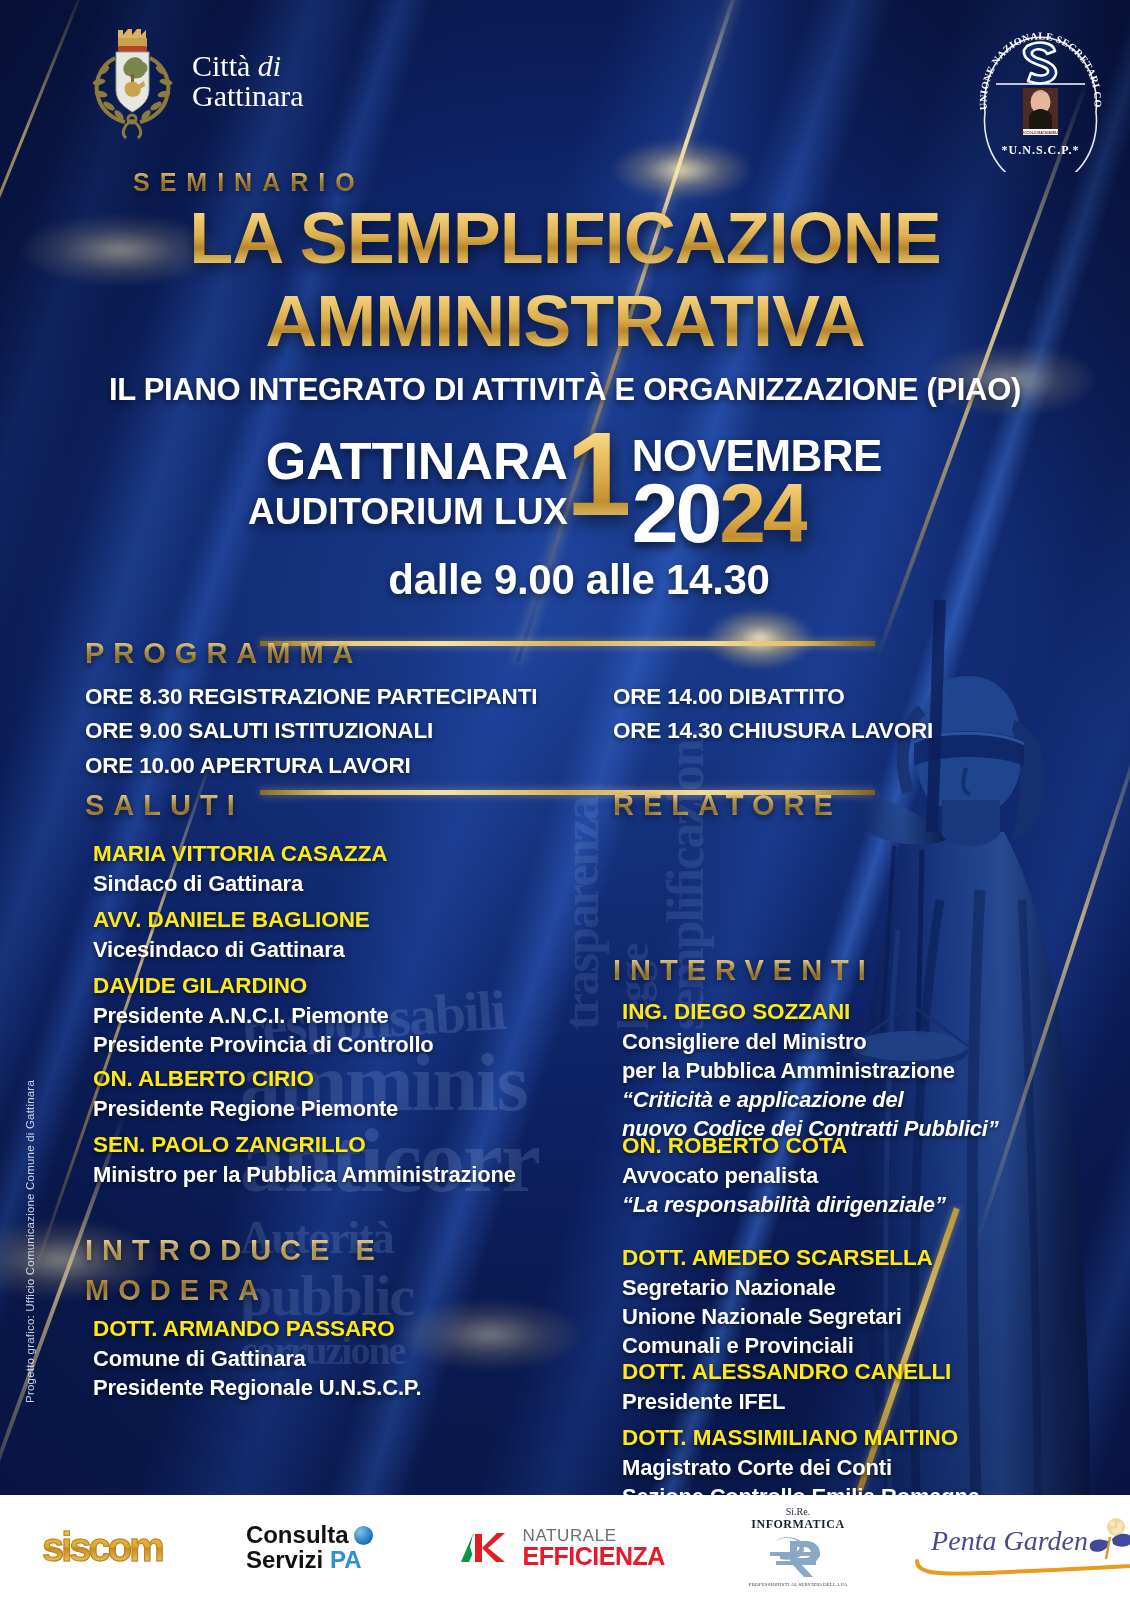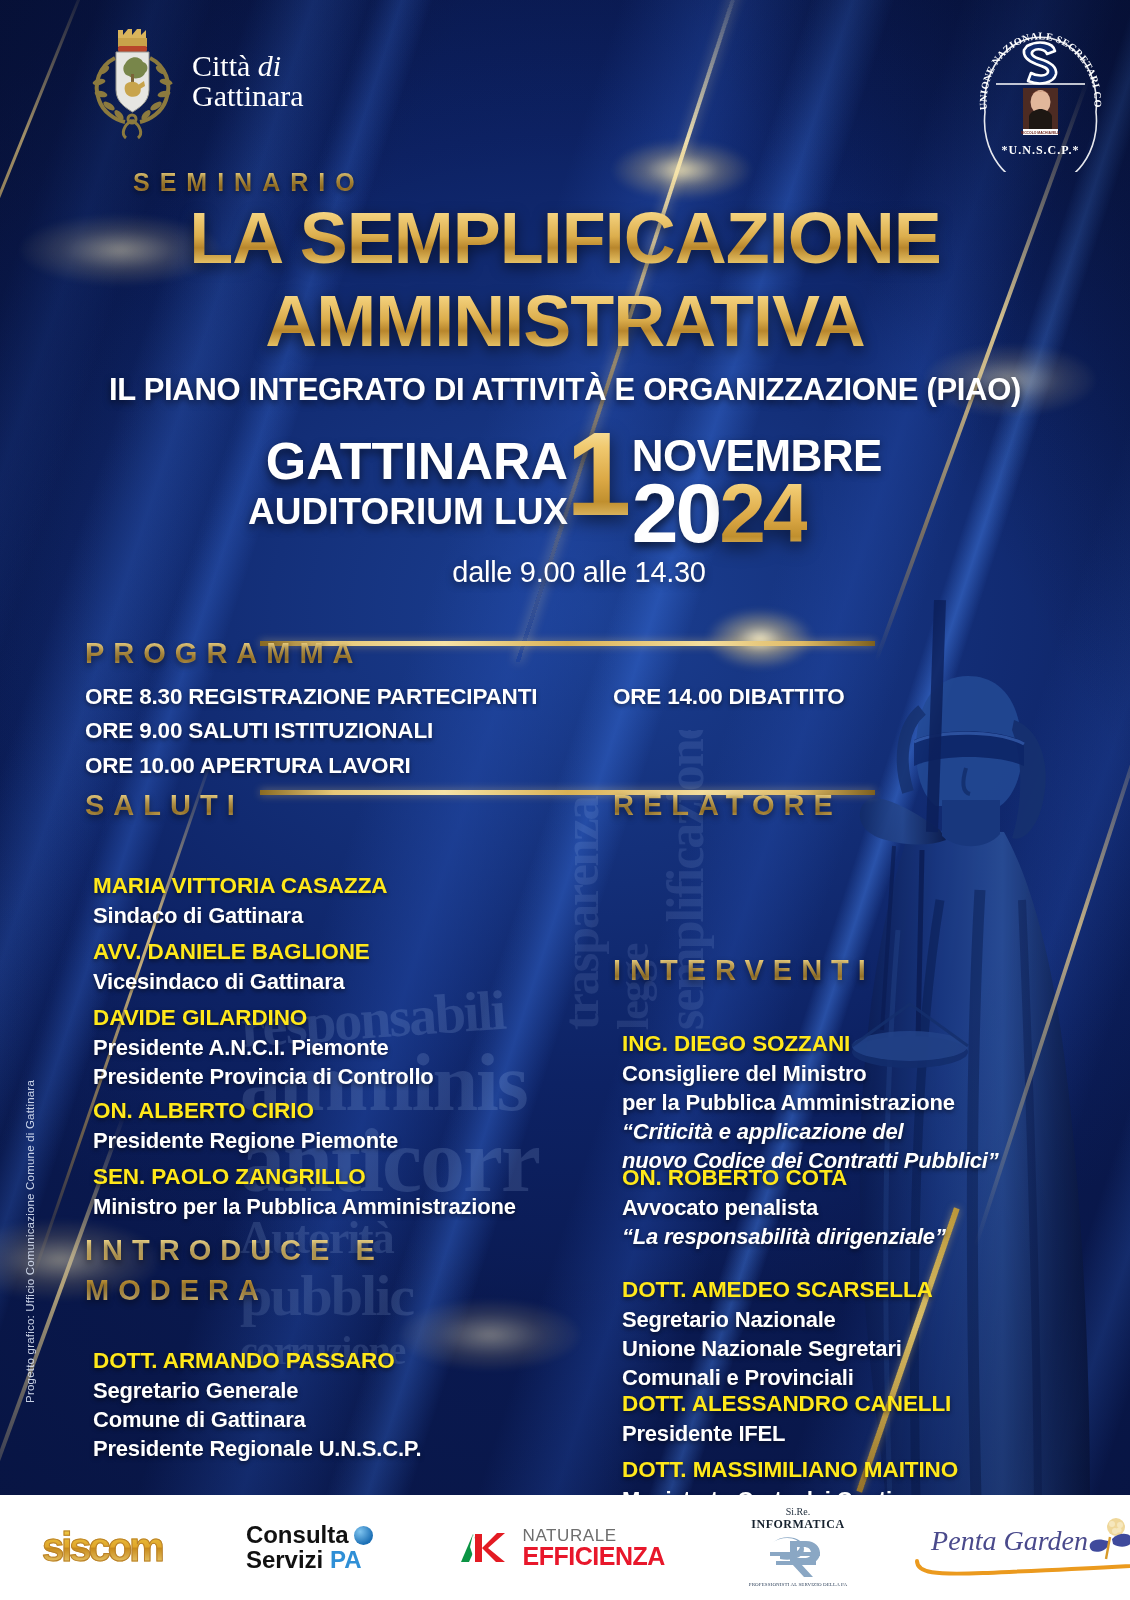--- a/index.html
+++ b/index.html
@@ -153,21 +153,21 @@
     margin-top:-4px;
   }
   .year .w{ color:#fff; text-shadow:0 5px 9px rgba(0,0,0,.6); }
   .year .g{
     background:linear-gradient(180deg,#fbeab2 0%,#f0c96f 25%,#dba845 55%,#c08f2e 75%,#f0d48a 100%);
     -webkit-background-clip:text; background-clip:text; color:transparent;
     filter:drop-shadow(0 5px 9px rgba(0,0,0,.6));
   }
   .hours{
     position:absolute; left:0; width:1130px; text-align:center; top:556px;
-    font-size:29px; font-weight:400; color:#fff; letter-spacing:-.3px;
+    font-size:42px; font-weight:700; color:#fff; letter-spacing:-.3px;
     text-shadow:0 3px 7px rgba(0,0,0,.5);
     padding-left:28px;
   }
 
   
   .divider{
     position:absolute; left:260px; width:615px; height:5px;
     background:linear-gradient(90deg,#8a6a22 0%,#e7c878 12%,#f6e3a6 30%,#d9b155 50%,#f3dd9e 72%,#e0bb66 88%,#7d5f1d 100%);
     box-shadow:0 0 9px rgba(240,205,120,.45);
   }
@@ -191,21 +191,21 @@
   
   .prog{
     position:absolute; color:#fff; font-weight:700;
     font-size:22.5px; line-height:1.53; letter-spacing:-.2px;
     text-shadow:0 2px 4px rgba(0,0,0,.5);
   }
   .prog-l{ left:85px; top:680px; }
   .prog-r{ left:613px; top:680px; }
 
   
-  .person{ position:absolute;margin-top:32px; }
+  .person{ position:absolute; }
   .p-name{
     color:#ffe81a; font-weight:700; font-size:22.5px; letter-spacing:-.1px;
     line-height:1.38; text-shadow:0 2px 4px rgba(0,0,0,.55);
   }
   .p-role{
     color:#fff; font-weight:700; font-size:22px; letter-spacing:-.2px;
     line-height:1.32; text-shadow:0 2px 4px rgba(0,0,0,.55);
   }
   .p-quote{
     color:#fff; font-weight:700; font-style:italic; font-size:22px;
@@ -481,20 +481,21 @@
     <div class="divider div1"></div>
 
     <div class="sec-h programma">PROGRAMMA</div>
     <div class="prog prog-l">
       <div>ORE 8.30 REGISTRAZIONE PARTECIPANTI</div>
       <div>ORE 9.00 SALUTI ISTITUZIONALI</div>
       <div>ORE 10.00 APERTURA LAVORI</div>
     </div>
     <div class="prog prog-r">
       <div>ORE 14.00 DIBATTITO</div>
+      <div>ORE 14.30 CHIUSURA LAVORI</div>
     </div>
 
     <div class="divider div2"></div>
 
     <div class="sec-h saluti">SALUTI</div>
 
     <div class="person col-l" style="top:838px;">
       <div class="p-name">MARIA VITTORIA CASAZZA</div>
       <div class="p-role">Sindaco di Gattinara</div>
     </div>
@@ -520,21 +521,20 @@
       <div class="p-role">Ministro per la Pubblica Amministrazione</div>
     </div>
 
     <div class="sec-h intro-mod">
       <div>INTRODUCE E</div>
       <div>MODERA</div>
     </div>
 
     <div class="person col-l" style="top:1313px;">
       <div class="p-name">DOTT. ARMANDO PASSARO</div>
-      <div class="p-role">Segretario Generale</div>
       <div class="p-role">Comune  di Gattinara</div>
       <div class="p-role">Presidente Regionale U.N.S.C.P.</div>
     </div>
 
     <div class="sec-h relatore">RELATORE</div>
 
 
     <div class="sec-h interventi">INTERVENTI</div>
 
     <div class="person col-r" style="top:996px;">

